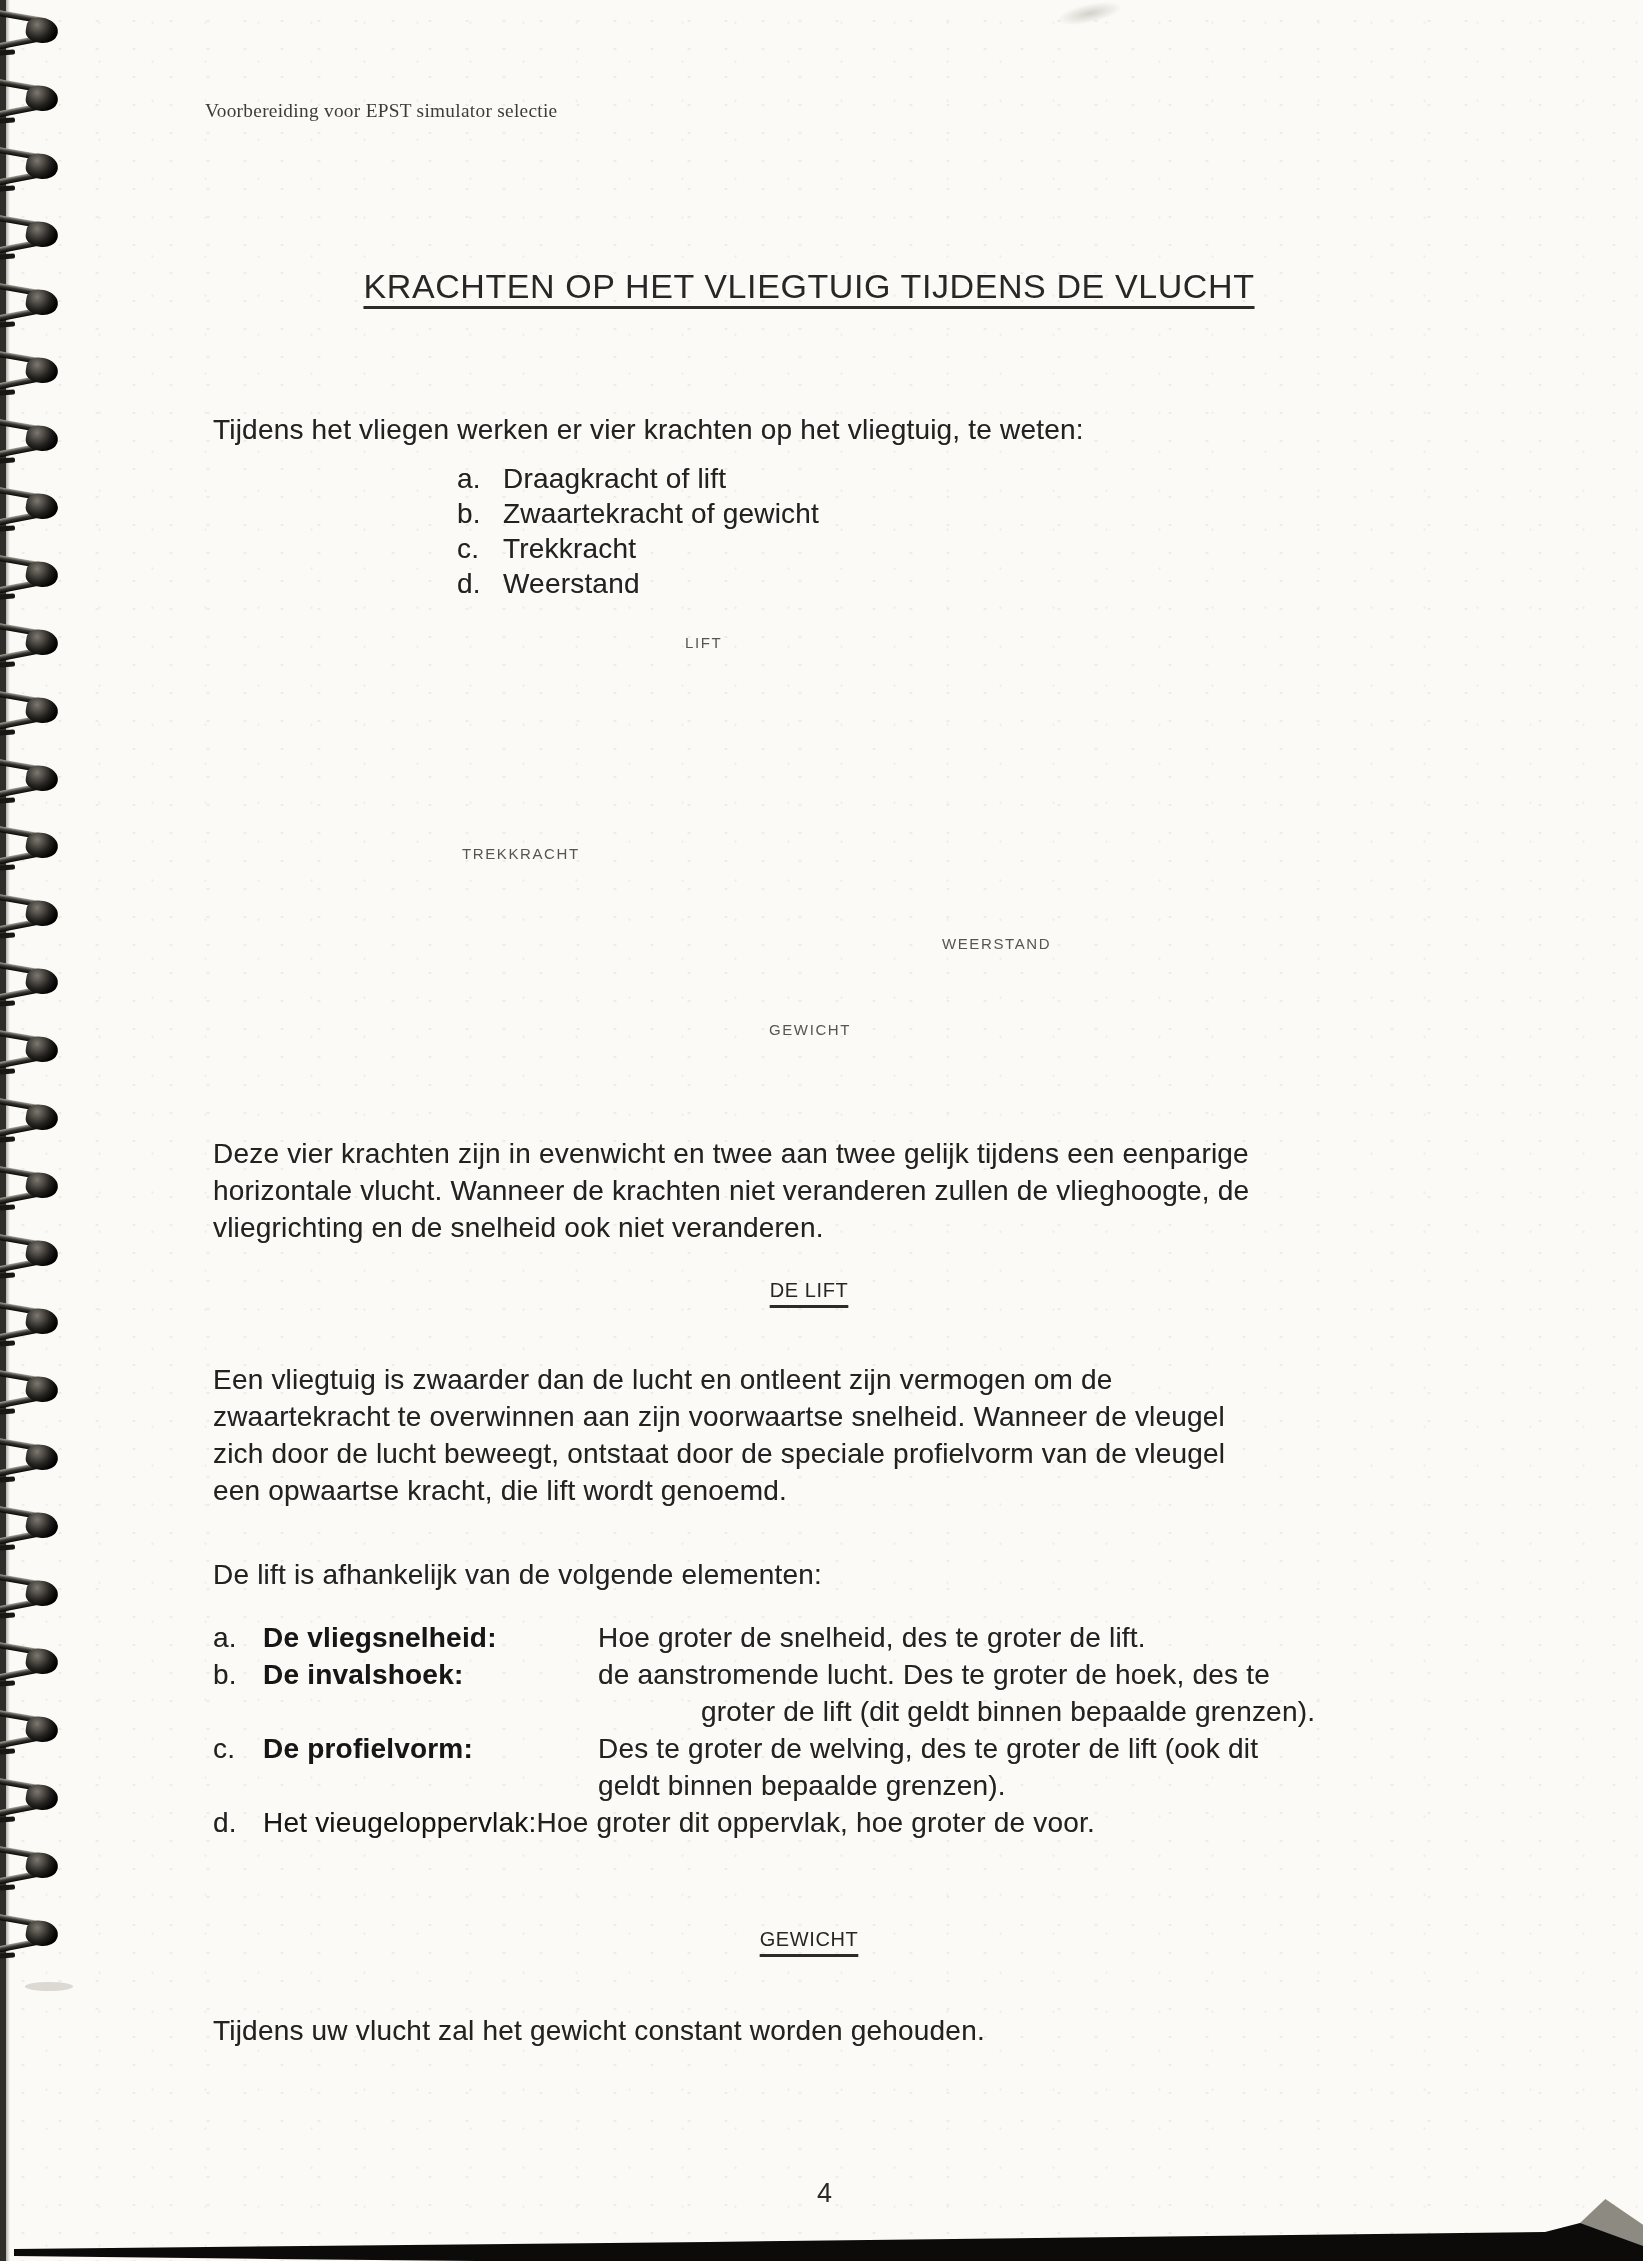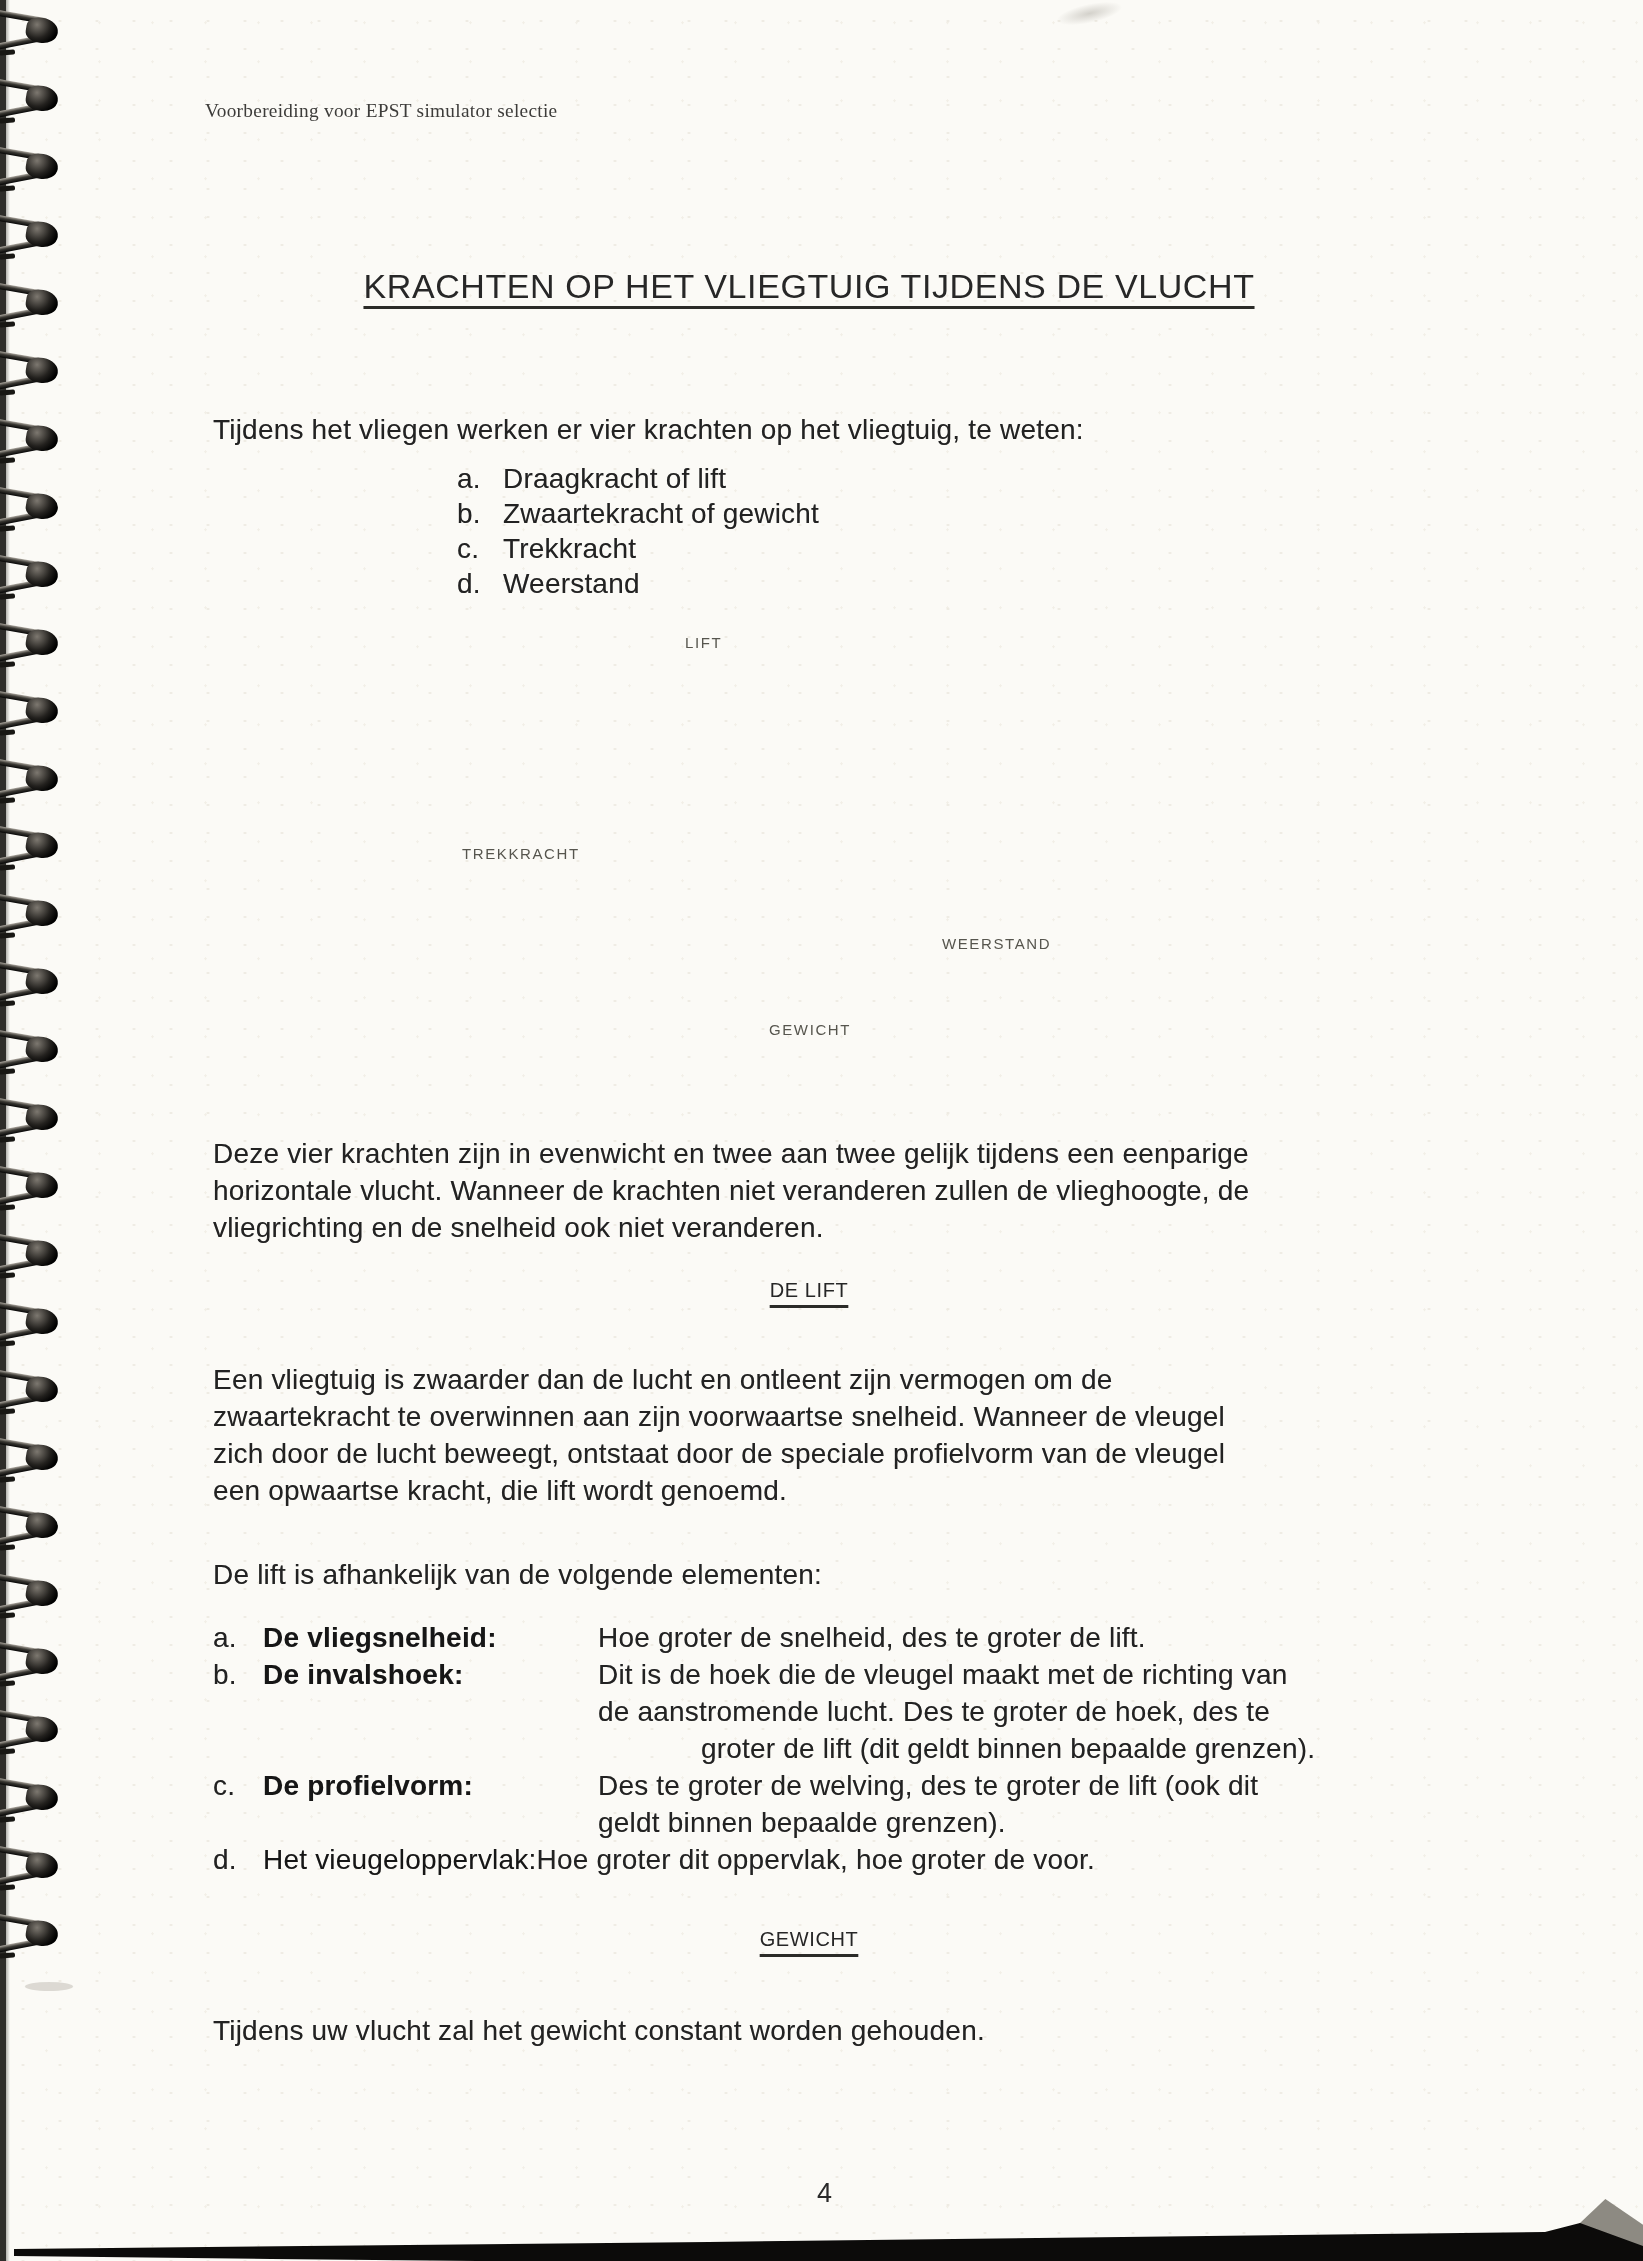--- a/index.html
+++ b/index.html
@@ -323,21 +323,20 @@
       <div class="el-letter">a.</div>
       <div class="el-term">De vliegsnelheid:</div>
       <div class="el-desc">
         <div>Hoe groter de snelheid, des te groter de lift.</div>
       </div>
     </div>
     <div class="el-row">
       <div class="el-letter">b.</div>
       <div class="el-term">De invalshoek:</div>
       <div class="el-desc">
-        <div>Dit is de hoek die de vleugel maakt met de richting van</div>
         <div>de aanstromende lucht. Des te groter de hoek, des te</div>
         <div class="el-indent">groter de lift (dit geldt binnen bepaalde grenzen).</div>
       </div>
     </div>
     <div class="el-row">
       <div class="el-letter">c.</div>
       <div class="el-term">De profielvorm:</div>
       <div class="el-desc">
         <div>Des te groter de welving, des te groter de lift (ook dit</div>
         <div>geldt binnen bepaalde grenzen).</div>

